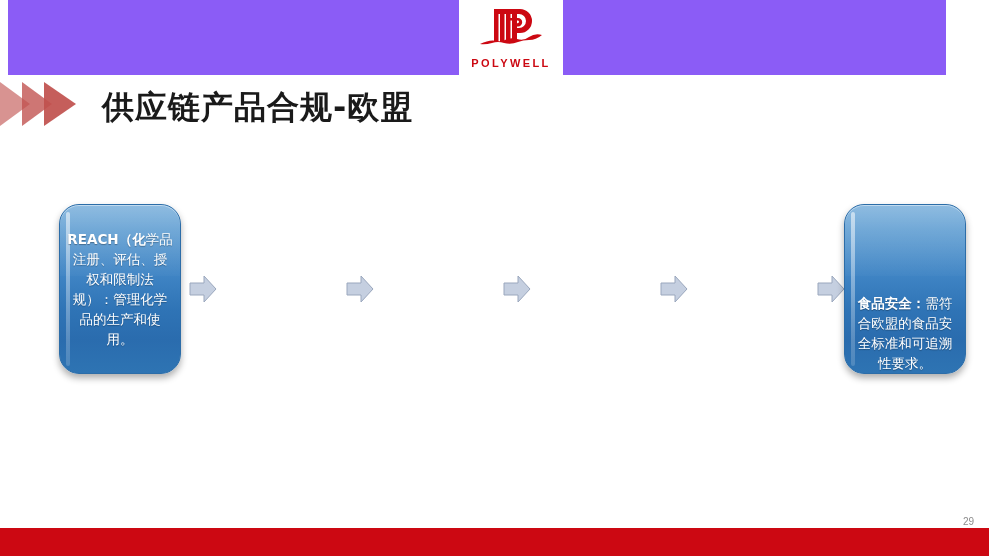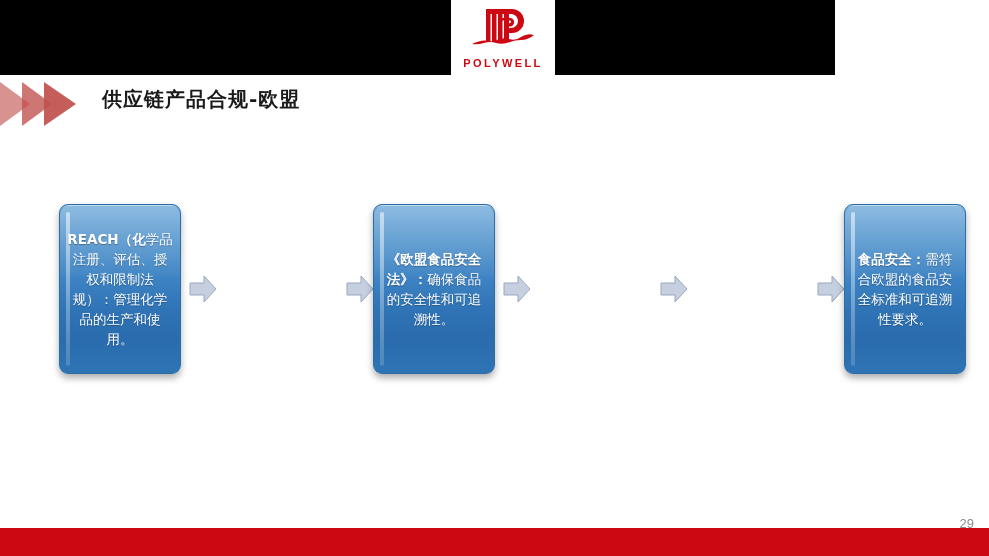--- a/index.html
+++ b/index.html
@@ -5,22 +5,22 @@
   html,body{margin:0;padding:0;}
   body{
     width:989px;height:556px;
     background:#ffffff;
     font-family:"Liberation Sans","DejaVu Sans",sans-serif;
     overflow:hidden;position:relative;
   }
 
   
   .header{
-    position:absolute;left:0;top:0;width:835px;height:75px;
-    background:#000000;
+    position:absolute;left:8px;top:0;width:938px;height:75px;
+    background:#8b5cf6;
   }
   .logo-panel{
     position:absolute;left:451px;top:0;width:104px;height:75px;
     background:#ffffff;
     display:flex;align-items:center;justify-content:center;
     flex-direction:column;
   }
   .logo-mark{width:70px;height:52px;display:block;}
   .logo-word{
     font-size:11px;font-weight:bold;letter-spacing:2.4px;
@@ -30,32 +30,32 @@
 
   
   .title-row{
     position:absolute;left:0;top:78px;width:989px;height:58px;
   }
   .chevron{
     position:absolute;left:0px;top:0px;width:100px;height:52px;
   }
   .page-title{
     position:absolute;left:102px;top:8px;
-    font-size:20px;font-weight:bold;color:#1a1a1a;
+    font-size:32px;font-weight:bold;color:#1a1a1a;
     font-family:"DejaVu Sans","Liberation Sans",sans-serif;
     letter-spacing:1px;white-space:nowrap;
   }
 
   
   .flow{
     position:absolute;left:0;top:196px;width:989px;height:190px;
   }
   .node{
     position:absolute;top:8px;width:122px;height:170px;
-    border-radius:9px;
+    border-radius:20px;
     background:linear-gradient(180deg,
         #5e9fd4 0%,
         #4e93cd 14%,
         #3f84c4 42%,
         #2f74b6 62%,
         #2a6cae 80%,
         #2e74b3 100%);
     box-shadow:0 4px 7px rgba(0,0,0,0.32), inset 0 1px 0 rgba(255,255,255,0.45);
     border:1px solid #2c6da8;
     box-sizing:border-box;
@@ -88,21 +88,21 @@
     position:absolute;top:78px;width:28px;height:30px;
   }
 
   
   .footer{
     position:absolute;left:0;top:528px;width:989px;height:28px;
     background:#cc0812;
   }
   .page-num{
     position:absolute;right:15px;top:516px;
-    font-size:13px;color:#8c8c8c;
+    font-size:10px;color:#8c8c8c;
     font-family:"Liberation Sans","DejaVu Sans",sans-serif;
   }
 </style>
 </head>
 <body>
 
 <div class="header">
   <div class="logo-panel">
     <svg class="logo-mark" viewBox="0 0 70 52">
       <g fill="#cc0812">
@@ -134,35 +134,32 @@
     <div class="node-text"><b>REACH（化</b><span>学品注册、评估、授权和限制法规）：管理化学品的生产和使用。</span></div>
   </div>
   <svg class="arrow" style="left:189px;" viewBox="0 0 28 30">
     <polygon points="1,9 15,9 15,2 27,15 15,28 15,21 1,21" fill="#c5cfe0" stroke="#9aa7bd" stroke-width="1"></polygon>
   </svg>
 
   <svg class="arrow" style="left:346px;" viewBox="0 0 28 30">
     <polygon points="1,9 15,9 15,2 27,15 15,28 15,21 1,21" fill="#c5cfe0" stroke="#9aa7bd" stroke-width="1"></polygon>
   </svg>
 
-  <div class="node" style="left:373px;">
-    <div class="node-text"><b>《欧盟食品安全法》：</b><span>确保食品的安全性和可追溯性。</span></div>
-  </div>
   <svg class="arrow" style="left:503px;" viewBox="0 0 28 30">
     <polygon points="1,9 15,9 15,2 27,15 15,28 15,21 1,21" fill="#c5cfe0" stroke="#9aa7bd" stroke-width="1"></polygon>
   </svg>
 
   <svg class="arrow" style="left:660px;" viewBox="0 0 28 30">
     <polygon points="1,9 15,9 15,2 27,15 15,28 15,21 1,21" fill="#c5cfe0" stroke="#9aa7bd" stroke-width="1"></polygon>
   </svg>
 
   <svg class="arrow" style="left:817px;" viewBox="0 0 28 30">
     <polygon points="1,9 15,9 15,2 27,15 15,28 15,21 1,21" fill="#c5cfe0" stroke="#9aa7bd" stroke-width="1"></polygon>
   </svg>
 
-  <div class="node" style="left:844px;">
+  <div class="node" style="left:844px;align-items:flex-end;">
     <div class="node-text"><b>食品安全：</b><span>需符合欧盟的食品安全标准和可追溯性要求。</span></div>
   </div>
 
 </div>
 
 <div class="page-num">29</div>
 <div class="footer"></div>
 
 </body></html>

